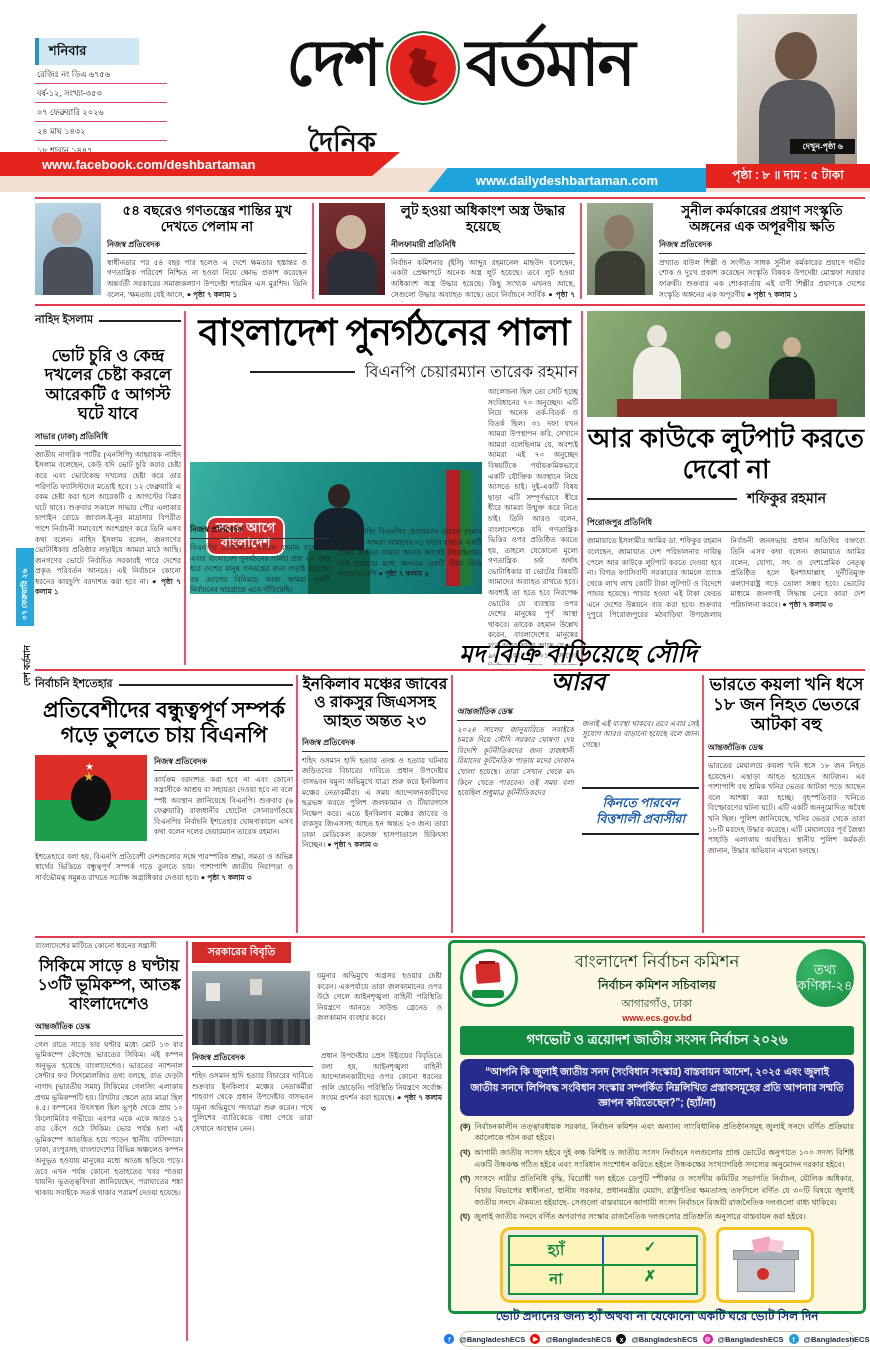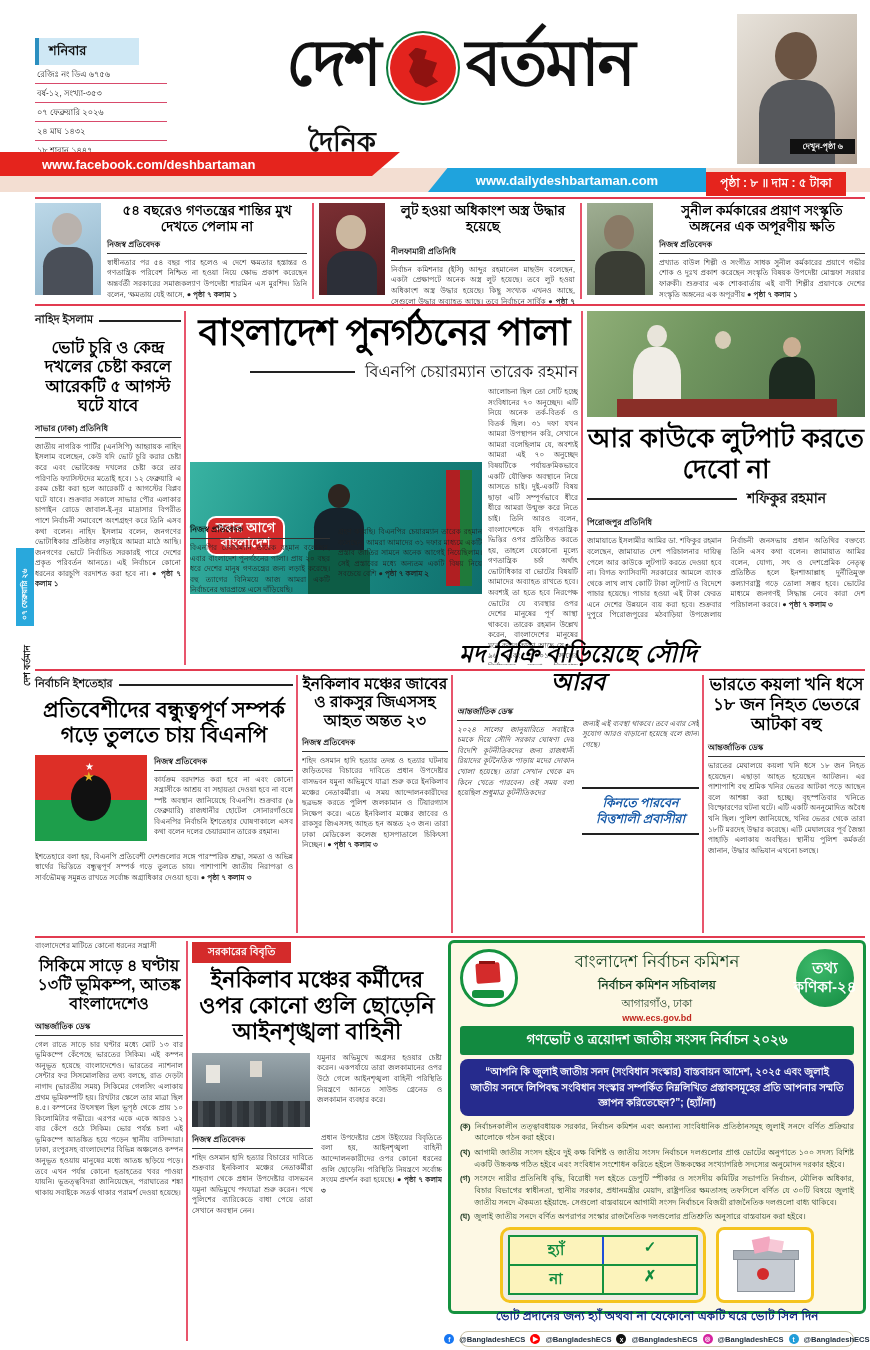--- a/index.html
+++ b/index.html
@@ -63,21 +63,21 @@
     <span class="cap-label" style="right:2px;bottom:10px;">দেখুন-পৃষ্ঠা ৬</span>
   </div>
 
   <div class="abs" style="left:0;top:168px;width:870px;height:24px;background:#f3ded2;"></div>
   <div class="abs bar" style="left:0;top:152px;width:400px;height:24px;background:#e5241d;clip-path:polygon(0 0,100% 0,93% 100%,0 100%);padding-left:42px;box-sizing:border-box;">
       <span>www.facebook.com/deshbartaman</span>
     </div>
   <div class="abs bar" style="left:428px;top:168px;width:278px;height:24px;background:#1fa3dd;clip-path:polygon(7% 0,100% 0,100% 100%,0 100%);justify-content:center;">
       <span>www.dailydeshbartaman.com</span>
     </div>
-  <div class="abs bar" style="left:706px;top:172px;width:140px;height:24px;background:#e5241d;justify-content:center;font-size:12px;">
+  <div class="abs bar" style="left:706px;top:164px;width:164px;height:24px;background:#e5241d;justify-content:center;font-size:12px;">
       <span>পৃষ্ঠা : ৮ ॥ দাম : ৫ টাকা</span>
     </div>
   <div class="abs hr-red" style="left:35px;top:197px;width:830px;"></div>
 
   <div class="abs" style="left:35px;top:203px;width:272px;height:98px;">
     <div style="display:flex;gap:6px;">
       <div class="photo" style="width:66px;height:92px;flex:0 0 auto;background:linear-gradient(160deg,#bcd8e8,#8fb3c9);">
         <span class="sil-head" style="left:17px;top:10px;width:30px;height:32px;background:#b9b2ad;"></span>
         <span class="sil-body" style="left:8px;top:44px;width:50px;height:48px;background:#4a4f58;"></span>
       </div>
@@ -91,21 +91,21 @@
   <div class="abs vr-red" style="left:312px;top:203px;height:96px;"></div>
 
   <div class="abs" style="left:319px;top:203px;width:256px;height:98px;">
     <div style="display:flex;gap:6px;">
       <div class="photo" style="width:66px;height:92px;flex:0 0 auto;background:linear-gradient(160deg,#7c2f33,#4d1c20);">
         <span class="sil-head" style="left:17px;top:12px;width:30px;height:34px;background:#cbb79f;"></span>
         <span class="sil-body" style="left:8px;top:48px;width:50px;height:44px;background:#2c2f38;"></span>
       </div>
       <div style="flex:1;">
         <h3 class="hl-center" style="font-size:13.5px;">লুট হওয়া অধিকাংশ অস্ত্র উদ্ধার হয়েছে</h3>
-        <div class="byline" style="margin-top:10px;">নীলফামারী প্রতিনিধি</div>
+        <div class="byline" style="margin-top:3px;">নীলফামারী প্রতিনিধি</div>
         <div class="body-txt" style="height:44px;"><span>নির্বাচন কমিশনার (ইসি) আব্দুর রহমানেল মাছউদ বলেছেন, একটা প্রেক্ষাপটে অনেক অস্ত্র লুট হয়েছে। তবে লুট হওয়া অধিকাংশ অস্ত্র উদ্ধার হয়েছে। কিছু সংখ্যক এখনও আছে, সেগুলো উদ্ধার অব্যাহত আছে। তবে নির্বাচনে সার্বিক</span> <span class="jump">● পৃষ্ঠা ৭ কলাম ১</span></div>
       </div>
     </div>
   </div>
   <div class="abs vr-red" style="left:580px;top:203px;height:96px;"></div>
 
   <div class="abs" style="left:587px;top:203px;width:278px;height:98px;">
     <div style="display:flex;gap:6px;">
       <div class="photo" style="width:66px;height:92px;flex:0 0 auto;background:linear-gradient(160deg,#9fae92,#6e7d63);">
         <span class="sil-head" style="left:17px;top:12px;width:30px;height:34px;background:#8a7a66;"></span>
@@ -118,21 +118,21 @@
       </div>
     </div>
   </div>
   <div class="abs hr-red" style="left:35px;top:304px;width:830px;"></div>
 
   <div class="abs" style="left:35px;top:311px;width:146px;height:354px;">
     <div class="kicker">
         <span>নাহিদ ইসলাম</span>
         <span class="kline"></span>
       </div>
-    <h2 class="hl-center" style="font-size:16.5px;margin-top:8px;">ভোট চুরি ও কেন্দ্র দখলের চেষ্টা করলে আরেকটি ৫ আগস্ট ঘটে যাবে</h2>
+    <h2 class="hl-center" style="font-size:16.5px;margin-top:16px;">ভোট চুরি ও কেন্দ্র দখলের চেষ্টা করলে আরেকটি ৫ আগস্ট ঘটে যাবে</h2>
     <div class="byline" style="margin-top:6px;">সাভার (ঢাকা) প্রতিনিধি</div>
     <div class="body-txt" style="height:256px;"><span>জাতীয় নাগরিক পার্টির (এনসিপি) আহ্বায়ক নাহিদ ইসলাম বলেছেন, কেউ যদি ভোট চুরি করার চেষ্টা করে এবং ভোটকেন্দ্র দখলের চেষ্টা করে তার পরিণতি ফ্যাসিস্টদের মতোই হবে। ১২ ফেব্রুয়ারি এ রকম চেষ্টা করা হলে আরেকটি ৫ আগস্টের বিপ্লব ঘটে যাবে। শুক্রবার সকালে সাভার পৌর এলাকার চাপাইন রোডে জাবাল-ই-নূর মাদ্রাসার বিপরীত পাশে নির্বাচনী সমাবেশে অংশগ্রহণ করে তিনি এসব কথা বলেন। নাহিদ ইসলাম বলেন, জনগণের ভোটাধিকার প্রতিষ্ঠার লড়াইয়ে আমরা মাঠে আছি। জনগণের ভোটে নির্বাচিত সরকারই পারে দেশের প্রকৃত পরিবর্তন আনতে। এই নির্বাচনে কোনো ধরনের কারচুপি বরদাশত করা হবে না।</span> <span class="jump">● পৃষ্ঠা ৭ কলাম ১</span></div>
   </div>
   <div class="abs vr-red" style="left:184px;top:311px;height:354px;"></div>
 
   <div class="abs" style="left:190px;top:311px;width:388px;height:354px;">
     <h1 class="hl-center" style="font-size:37px;letter-spacing:-1px;">বাংলাদেশ পুনর্গঠনের পালা</h1>
     <div class="attr-row" style="margin-top:4px;">
       <span class="aline" style="max-width:150px;margin-left:60px;"></span>
       <span style="font-size:16px;">বিএনপি চেয়ারম্যান তারেক রহমান</span>
@@ -235,21 +235,20 @@
   <div class="abs" style="left:35px;top:941px;width:148px;height:400px;">
     <div class="body-txt" style="height:12px;">বাংলাদেশের মাটিতে কোনো ধরনের সন্ত্রাসী</div>
     <h3 class="hl-center" style="font-size:16px;margin-top:4px;">সিকিমে সাড়ে ৪ ঘণ্টায় ১৩টি ভূমিকম্প, আতঙ্ক বাংলাদেশেও</h3>
     <div class="byline" style="margin-top:6px;">আন্তর্জাতিক ডেস্ক</div>
     <div class="body-txt" style="height:292px;">গেল রাতে সাড়ে চার ঘণ্টার মধ্যে মোট ১৩ বার ভূমিকম্পে কেঁপেছে ভারতের সিকিম। এই কম্পন অনুভূত হয়েছে বাংলাদেশেও। ভারতের ন্যাশনাল সেন্টার ফর সিসমোলজির তথ্য বলছে, রাত দেড়টা নাগাদ (ভারতীয় সময়) সিকিমের গেলসিং এলাকায় প্রথম ভূমিকম্পটি হয়। রিখটার স্কেলে তার মাত্রা ছিল ৪.৫। কম্পনের উৎসস্থল ছিল ভূপৃষ্ঠ থেকে প্রায় ১০ কিলোমিটার গভীরে। এরপর একে একে আরও ১২ বার কেঁপে ওঠে সিকিম। ভোর পর্যন্ত চলা এই ভূমিকম্পে আতঙ্কিত হয়ে পড়েন স্থানীয় বাসিন্দারা। ঢাকা, রংপুরসহ বাংলাদেশের বিভিন্ন অঞ্চলেও কম্পন অনুভূত হওয়ায় মানুষের মধ্যে আতঙ্ক ছড়িয়ে পড়ে। তবে এখন পর্যন্ত কোনো হতাহতের খবর পাওয়া যায়নি। ভূতত্ত্ববিদরা জানিয়েছেন, পরাঘাতের শঙ্কা থাকায় সবাইকে সতর্ক থাকার পরামর্শ দেওয়া হয়েছে।</div>
   </div>
   <div class="abs vr-red" style="left:186px;top:941px;height:400px;"></div>
 
   <div class="abs" style="left:192px;top:941px;width:250px;height:400px;">
     <div style="display:inline-block;background:#d42b2b;color:#fff;font-weight:bold;font-size:10.5px;padding:2px 16px;">সরকারের বিবৃতি</div>
-    <h2 class="hl-center" style="font-size:22px;margin-top:4px;">ইনকিলাব মঞ্চের কর্মীদের ওপর কোনো গুলি ছোড়েনি আইনশৃঙ্খলা বাহিনী</h2>
     <div style="display:flex;gap:7px;margin-top:8px;">
       <div class="photo" style="width:118px;height:74px;flex:0 0 auto;background:linear-gradient(180deg,#9aa7ad 0%,#76838a 55%,#5d6a71 100%);">
         <span style="position:absolute;left:0;bottom:0;width:118px;height:26px;background:repeating-linear-gradient(90deg,#2e3338 0 6px,#4a5055 6px 11px,#343a3f 11px 17px);"></span>
         <span style="position:absolute;left:14px;top:12px;width:14px;height:18px;background:#e8e6e0;"></span>
         <span style="position:absolute;left:58px;top:8px;width:12px;height:16px;background:#ddd8cf;"></span>
       </div>
       <div class="body-txt" style="flex:1;height:74px;">যমুনার অভিমুখে অগ্রসর হওয়ার চেষ্টা করেন। একপর্যায়ে তারা জলকামানের ওপর উঠে গেলে আইনশৃঙ্খলা বাহিনী পরিস্থিতি নিয়ন্ত্রণে আনতে সাউন্ড গ্রেনেড ও জলকামান ব্যবহার করে।</div>
     </div>
     <div style="display:flex;gap:8px;margin-top:6px;">
       <div style="flex:1;">
@@ -268,21 +267,21 @@
         <span style="position:absolute;left:13px;top:11px;width:24px;height:20px;background:#d42b2b;transform:rotate(-4deg);border-radius:2px;"></span>
         <span style="position:absolute;left:16px;top:9px;width:16px;height:3px;background:#8f1210;"></span>
         <span style="position:absolute;left:9px;bottom:6px;width:32px;height:8px;background:#15923f;border-radius:3px;"></span>
       </div>
       <div style="flex:1;text-align:center;">
         <div style="font-size:16.5px;font-weight:normal;color:#123f1f;">বাংলাদেশ নির্বাচন কমিশন</div>
         <div style="font-size:12px;font-weight:bold;color:#123f1f;">নির্বাচন কমিশন সচিবালয়</div>
         <div style="font-size:10.5px;color:#1c3a23;">আগারগাঁও, ঢাকা</div>
         <div style="font-size:9px;font-weight:bold;color:#c0281f;">www.ecs.gov.bd</div>
       </div>
-      <div style="width:58px;height:58px;border-radius:50%;background:radial-gradient(circle at 35% 30%,#3db96a,#128a40);color:#fff;font-weight:bold;font-size:15px;display:flex;flex-direction:column;align-items:center;justify-content:center;line-height:1.25;flex:0 0 auto;">
+      <div style="width:58px;height:58px;border-radius:50%;background:radial-gradient(circle at 35% 30%,#3db96a,#128a40);color:#fff;font-weight:normal;font-size:13px;display:flex;flex-direction:column;align-items:center;justify-content:center;line-height:1.25;flex:0 0 auto;">
         <span>তথ্য</span>
         <span>কণিকা-২৪</span>
       </div>
     </div>
     <div style="background:#128a40;color:#fff;font-weight:bold;font-size:13.5px;text-align:center;border-radius:3px;padding:3px 0;margin-top:3px;">গণভোট ও ত্রয়োদশ জাতীয় সংসদ নির্বাচন ২০২৬</div>
     <div style="background:#262b8d;color:#ffffff;font-weight:bold;font-size:10px;text-align:center;border-radius:8px;padding:5px 10px;margin-top:4px;line-height:1.55;">“আপনি কি জুলাই জাতীয় সনদ (সংবিধান সংস্কার) বাস্তবায়ন আদেশ, ২০২৫ এবং জুলাই জাতীয় সনদে লিপিবদ্ধ সংবিধান সংস্কার সম্পর্কিত নিম্নলিখিত প্রস্তাবসমূহের প্রতি আপনার সম্মতি জ্ঞাপন করিতেছেন?”; (হ্যাঁ/না)</div>
     <div style="margin-top:5px;">
       <div class="ad-item">
           <span class="lbl">(ক)</span>
           <span>নির্বাচনকালীন তত্ত্বাবধায়ক সরকার, নির্বাচন কমিশন এবং অন্যান্য সাংবিধানিক প্রতিষ্ঠানসমূহ জুলাই সনদে বর্ণিত প্রক্রিয়ার আলোকে গঠন করা হইবে।</span>

